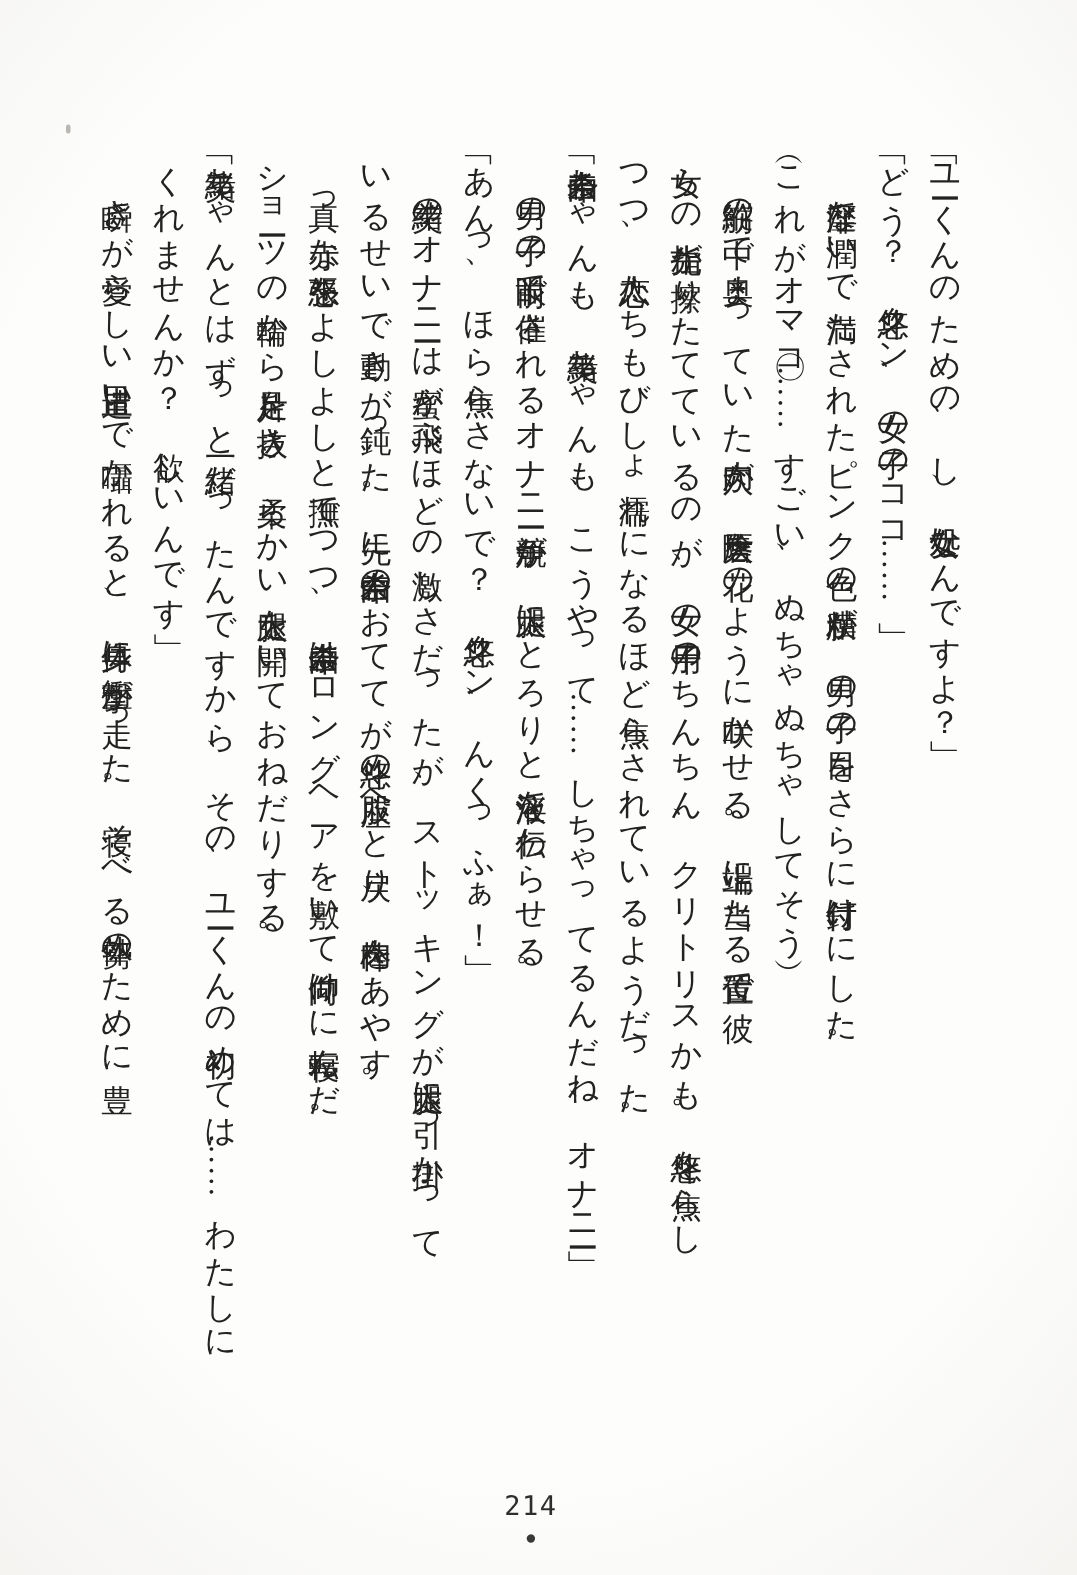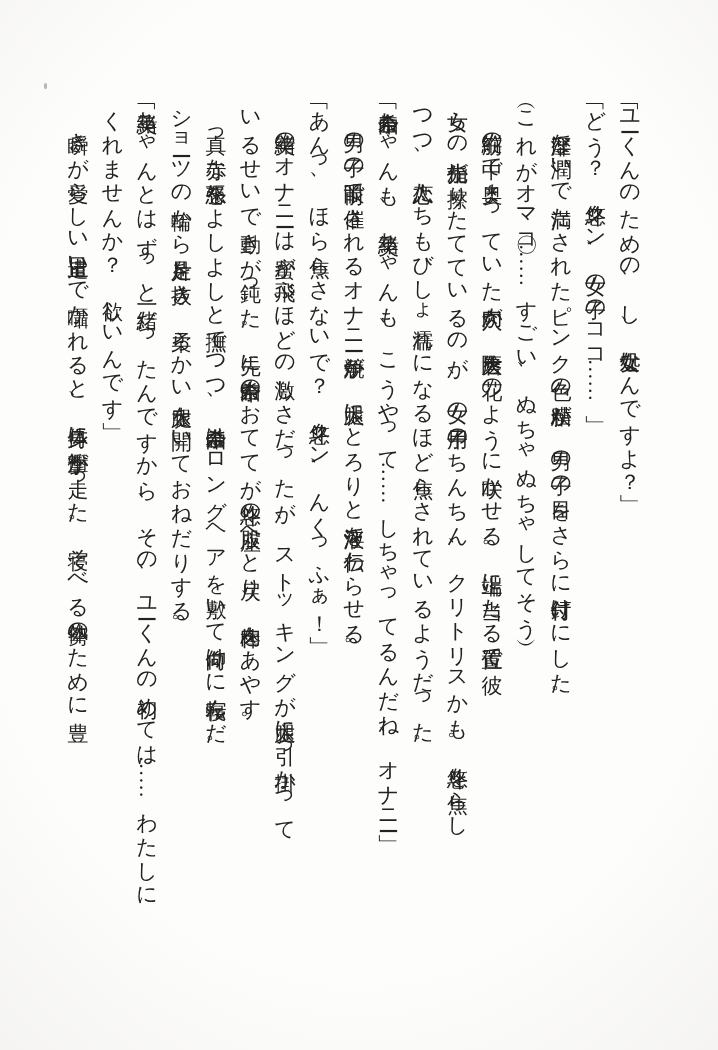--- a/index.html
+++ b/index.html
@@ -93,14 +93,18 @@
     <div class="text-line">「あんっ、ほら焦らさないで？　悠斗クン、んくっふぁ！」</div>
     <div class="text-line">　美緒のオナニーは蜜が飛ぶほどの激しさだったが、ストッキングが太腿に引っ掛かって</div>
     <div class="text-line">いるせいで動きが鈍った。先に由希奈のおててが悠斗の股座へと戻り、肉棒をあやす。</div>
     <div class="text-line">　真っ赤な怒張をよしよしと撫でつつ、由希奈はロングヘアを敷いて仰向けに寝転んだ。</div>
     <div class="text-line">ショーツの輪から片足を抜き、柔らかい太腿を開いておねだりする。</div>
     <div class="text-line">「美緒ちゃんとはずっと一緒だったんですから、その、ユーくんの初めては……わたしに</div>
     <div class="text-line">くれませんか？　欲しいんです」</div>
     <div class="text-line">　瞬きが愛らしい上目遣いで囁かれると、身体に衝撃が走った。寝そべる体勢のために豊</div>
   </div>
 
+  <div class="footer">
+    <span class="page-number">214</span>
+    <span class="footer-dot">●</span>
+  </div>
 
 </div>
 
 </body></html>

